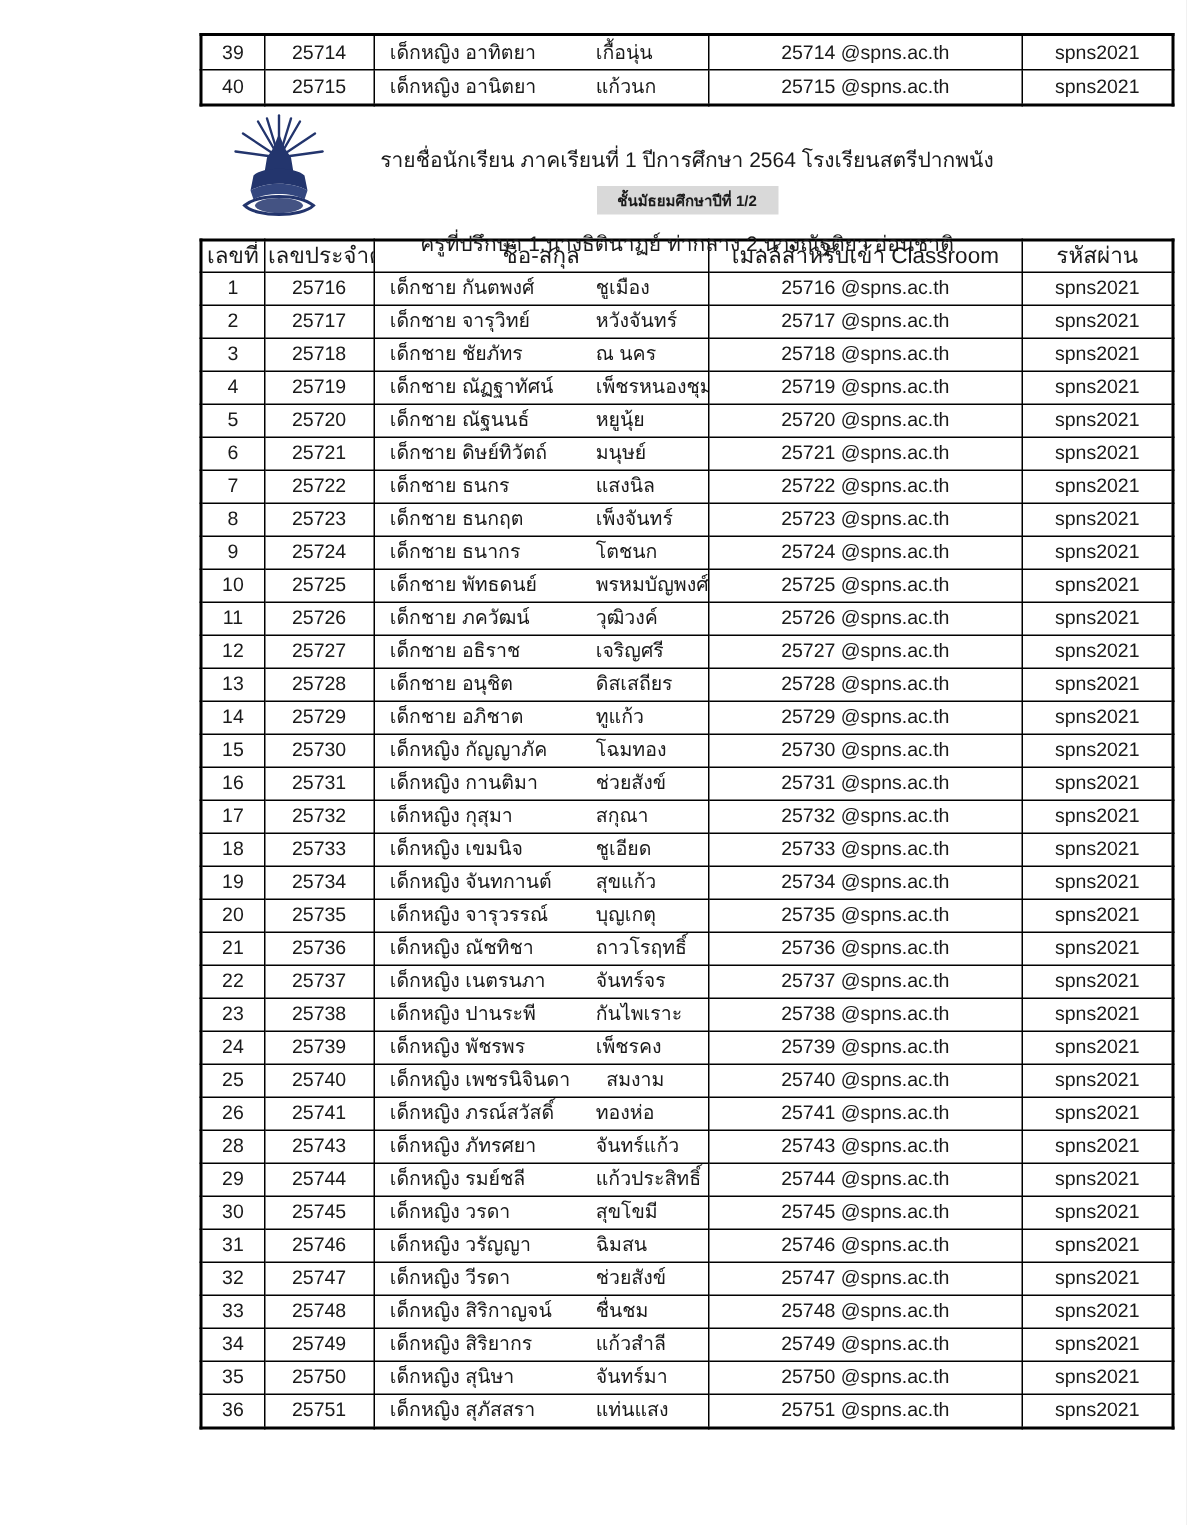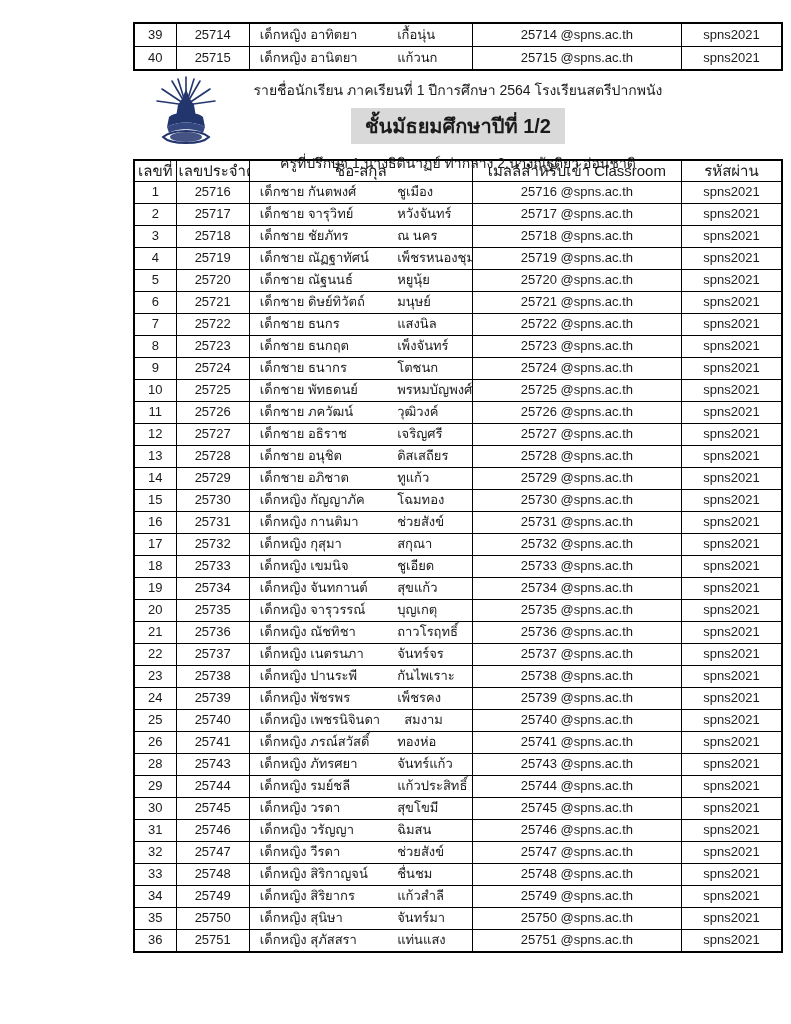--- a/index.html
+++ b/index.html
@@ -21,24 +21,24 @@
   .c-no{width:6.5%;}
   .c-id{width:11.3%;}
   .c-name{width:34.4%;text-align:left;padding-left:10px;}
   .c-email{width:32.3%;}
   .c-pass{width:15.5%;}
   td.cell-name{text-align:left;padding-left:10px;}
   td.cell-name .fname{display:inline-block;min-width:54%;}
   td.cell-name .sname{display:inline;margin-left:24px;}
   .header{position:relative;height:88px;}
   .logo{position:absolute;left:16px;top:4px;width:74px;height:80px;}
-  .title-line{text-align:center;font-size:14px;padding-top:8px;}
+  .title-line{text-align:center;font-size:14px;padding-top:24px;}
   .class-badge{
     display:block;width:fit-content;margin:7px auto 0;
-    font-weight:bold;font-size:20px;padding:2px 14px;
+    font-weight:bold;font-size:10px;padding:2px 14px;
   }
   .advisors{text-align:center;font-size:14px;margin-top:8px;}
   .main-table th{font-size:15px;height:20px;}
 </style>
 </head>
 <body>
 
 <div class="page">
   <div class="content">
 

